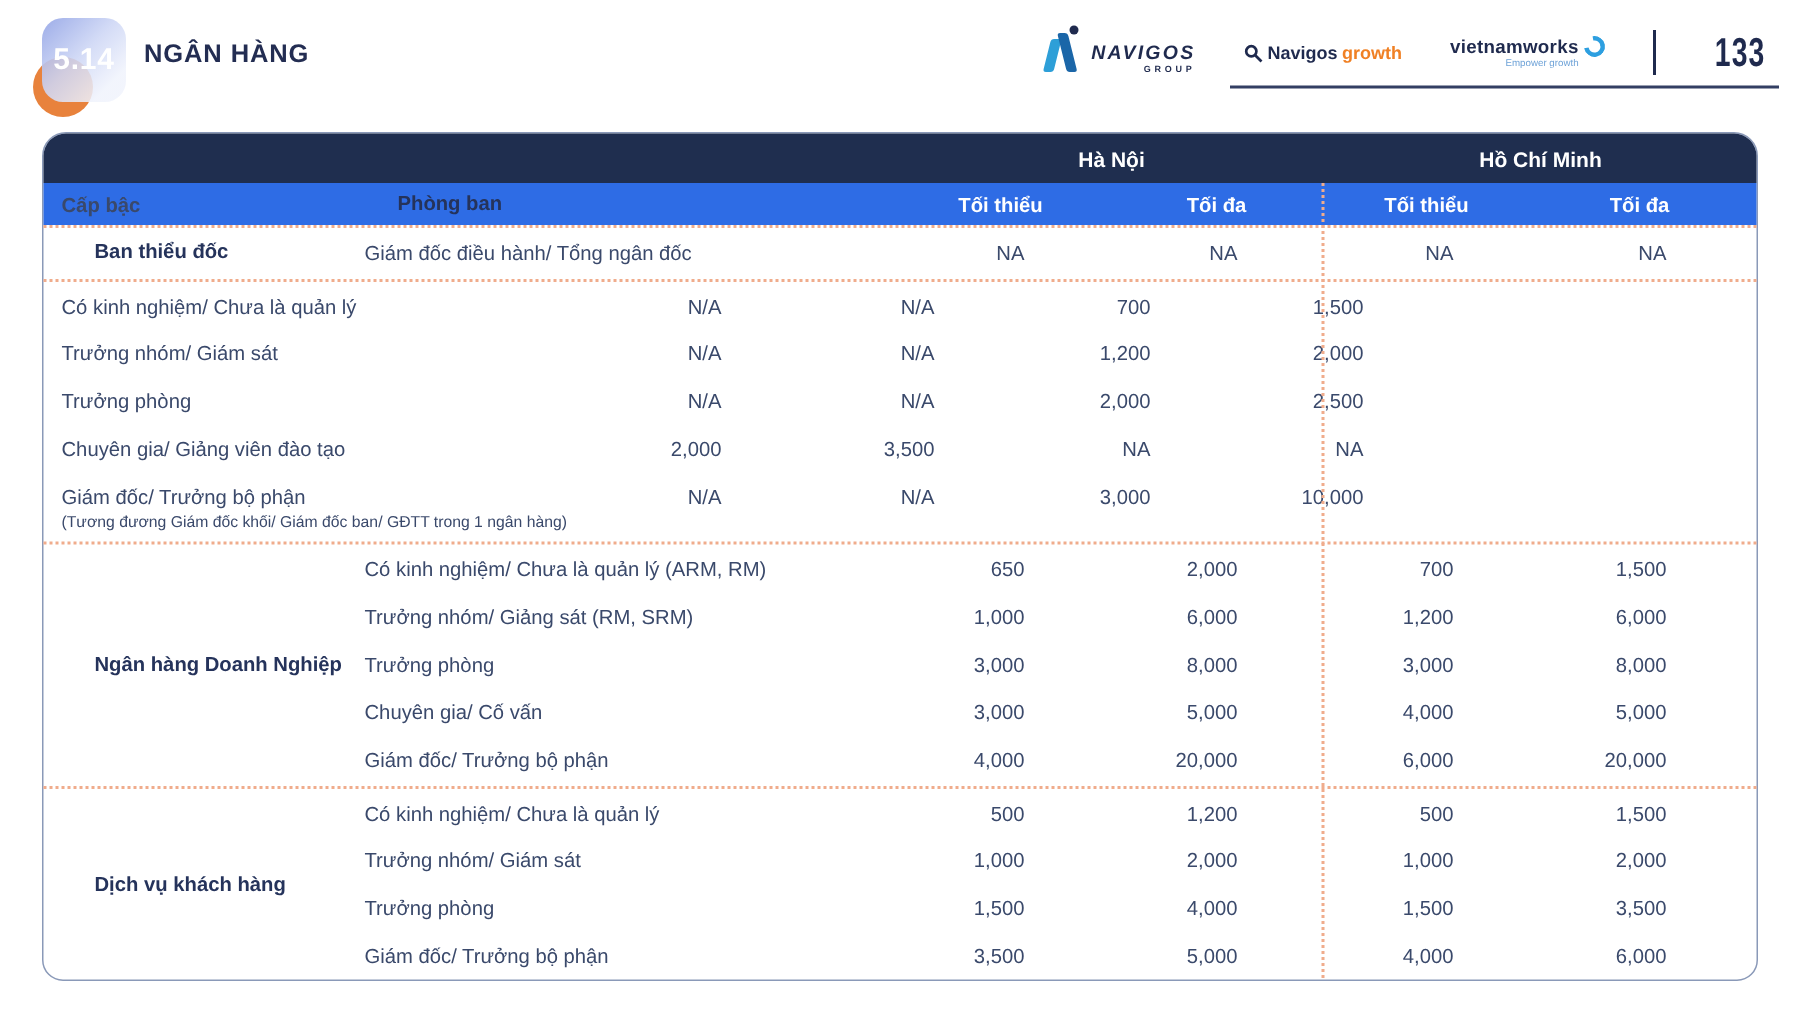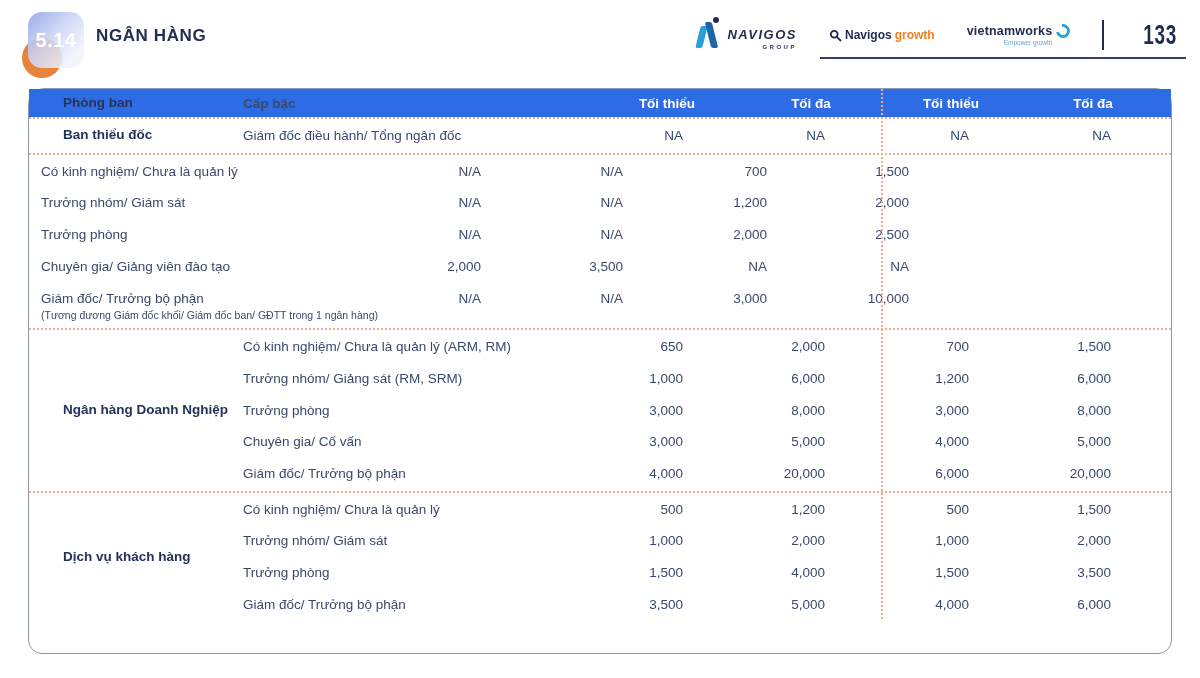--- a/index.html
+++ b/index.html
@@ -122,24 +122,29 @@
     </div>
     <div class="vnw-tagline">Empower growth</div>
   </div>
 
   <div class="hdr-divider"></div>
   <div id="page-num">133</div>
 </div>
 <div class="abs" id="logo-underline"></div>
 
 <div class="abs" id="table-wrap">
+  <div id="region-band">
+    <div></div>
+    <div class="region-cell">Hà Nội</div>
+    <div class="region-cell">Hồ Chí Minh</div>
+  </div>
 
   <div id="col-band">
+    <div class="col-hdr level">Cấp bậc</div>
     <div class="col-hdr dept">Phòng ban</div>
-    <div class="col-hdr level">Cấp bậc</div>
     <div class="col-hdr num">Tối thiểu</div>
     <div class="col-hdr num">Tối đa</div>
     <div class="col-hdr num">Tối thiểu</div>
     <div class="col-hdr num">Tối đa</div>
   </div>
 
   <div id="table-body">
     <div id="v-divider"></div>
 
   <div class="section">

